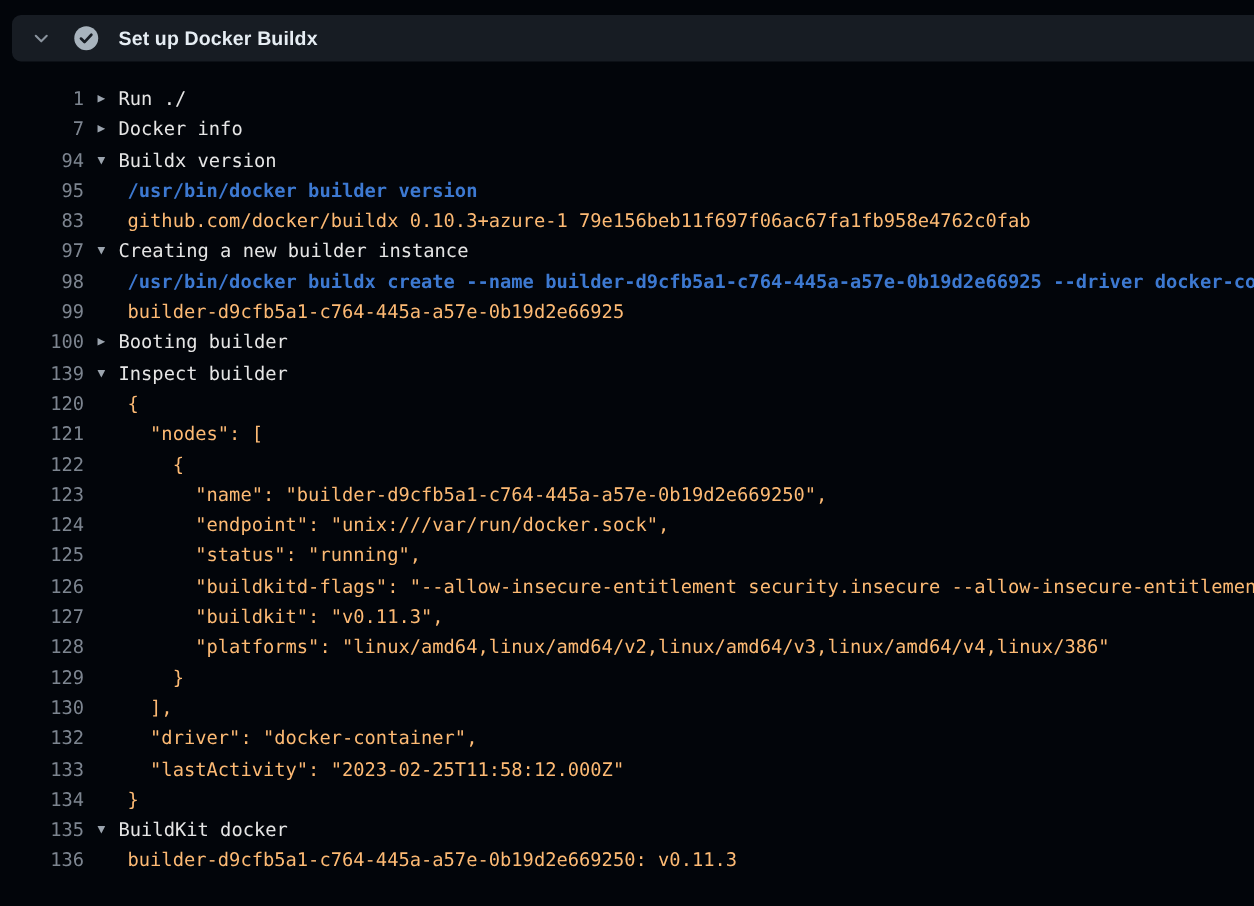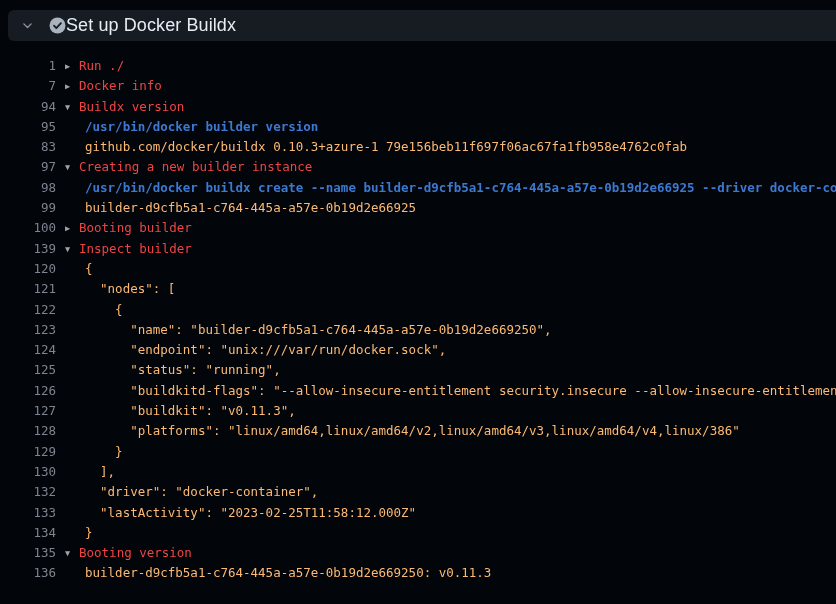--- a/index.html
+++ b/index.html
@@ -11,39 +11,39 @@
   
   .step-header {
     position:absolute; top:10px; left:8px; right:-10px; height:31px;
     background:#171c23; border-radius:6px;
     display:flex; align-items:center;
     font-family:"Liberation Sans","DejaVu Sans",sans-serif;
     cursor:pointer;
   }
   .hdr-chevron { margin-left:13px; display:flex; align-items:center; }
   .hdr-status  { margin-left:15px; display:flex; align-items:center; }
-  .hdr-title   { margin-left:0; font-size:18px; font-weight:400; color:#e6edf3; letter-spacing:.1px; }
+  .hdr-title   { margin-left:13px; font-size:13px; font-weight:700; color:#e6edf3; letter-spacing:.1px; }
 
   
   .log {
     position:absolute; top:41px; left:0; right:0; bottom:0;
     padding-top:15px; overflow:hidden;
     font-size:12.5px; line-height:20.3px;
   }
   .row { display:flex; white-space:pre; height:20.3px; overflow:hidden; }
   .num {
     flex:0 0 56px; text-align:right; color:#7d8590; user-select:none;
     cursor:pointer;
   }
   .arrow {
     flex:0 0 14px; margin-left:9px; color:#9ba4ae; font-size:8.5px;
     display:inline-flex; align-items:center; cursor:pointer;
   }
   .txt { color:#fdba74; }
-  .group .txt { color:#ef4444; cursor:pointer; }
+  .group .txt { color:#e5e5e5; cursor:pointer; }
   .command .txt { color:#3d79d1; font-weight:bold; margin-left:6px; }
   .output .txt { margin-left:6px; }
 </style>
 </head>
 <body>
 
 <div class="page">
 
   <div class="step-header">
     <span class="hdr-chevron">
@@ -177,21 +177,21 @@
     <span class="txt">  "lastActivity": "2023-02-25T11:58:12.000Z"</span>
   </div>
       <div class="row output">
     <span class="num">134</span>
     <span class="arrow"></span>
     <span class="txt">}</span>
   </div>
       <div class="row group">
     <span class="num">135</span>
     <span class="arrow">▼</span>
-    <span class="txt">Booting version</span>
+    <span class="txt">BuildKit docker</span>
   </div>
       <div class="row output">
     <span class="num">136</span>
     <span class="arrow"></span>
     <span class="txt">builder-d9cfb5a1-c764-445a-a57e-0b19d2e669250: v0.11.3</span>
   </div>
     </div>
 
 </div>
 

